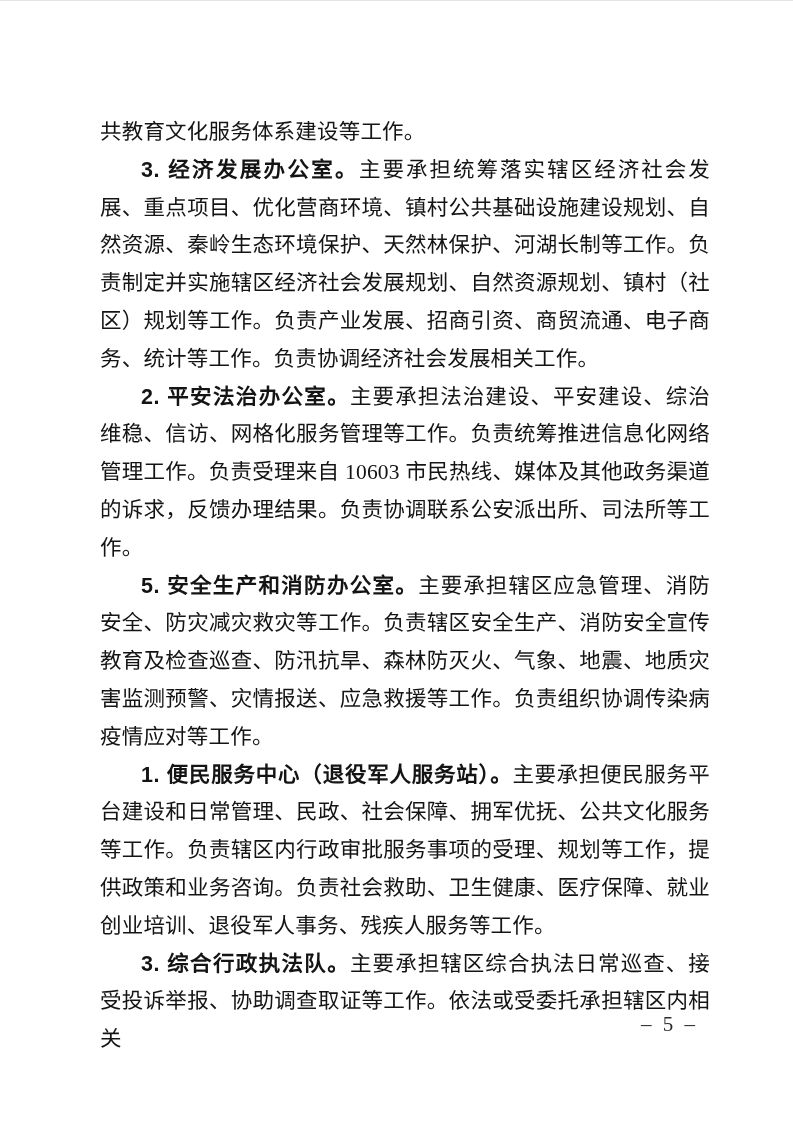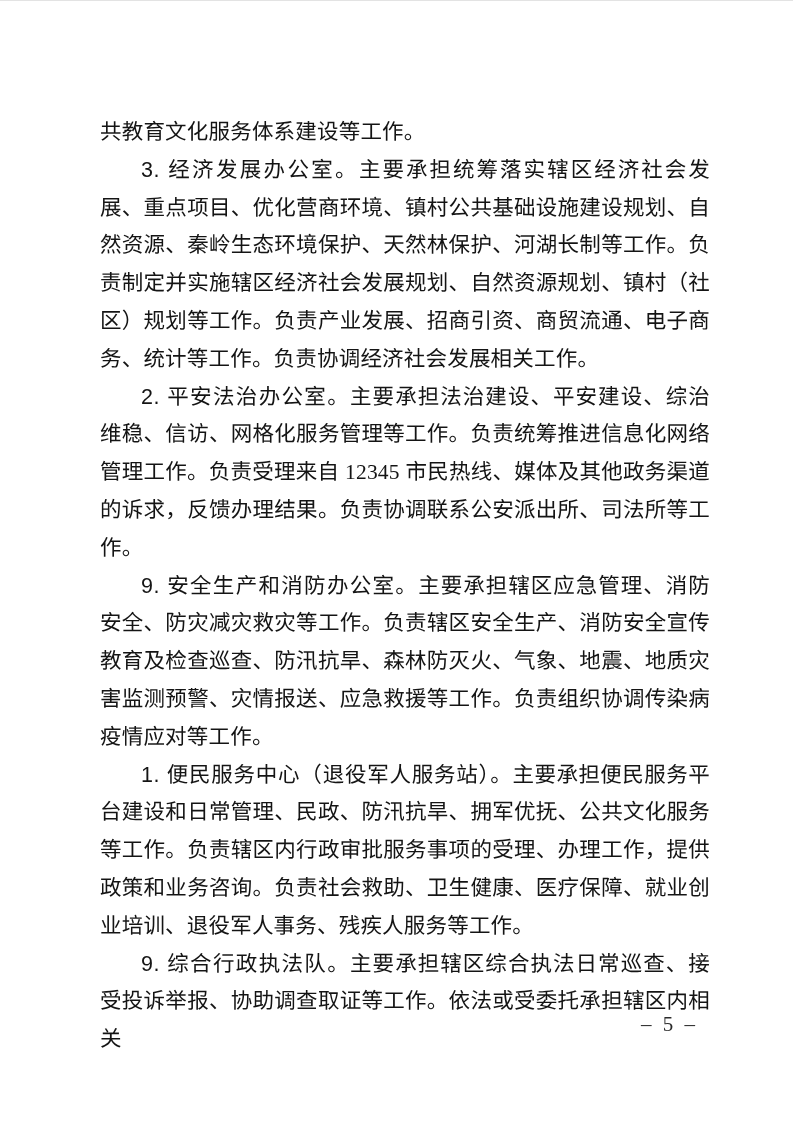--- a/index.html
+++ b/index.html
@@ -30,21 +30,21 @@
   }
   .para {
     margin: 0;
     padding: 0;
   }
   .para.indent {
     text-indent: 41px;
   }
   .para .heading {
     font-family: "Liberation Sans", "DejaVu Sans", sans-serif;
-    font-weight: 400;
+    font-weight: 700;
     letter-spacing: 0.5px;
   }
   .para .body-text {
     letter-spacing: 0.2px;
   }
   .page-number {
     position: absolute;
     top: 1010px;
     right: 95px;
     font-size: 21px;
@@ -59,25 +59,25 @@
 <body>
 
 <div class="page">
 
   <div class="text-block">
 
     <p class="para"><span class="body-text">共教育文化服务体系建设等工作。</span></p>
 
     <p class="para indent"><b class="heading">3. 经济发展办公室。</b><span class="body-text">主要承担统筹落实辖区经济社会发展、重点项目、优化营商环境、镇村公共基础设施建设规划、自然资源、秦岭生态环境保护、天然林保护、河湖长制等工作。负责制定并实施辖区经济社会发展规划、自然资源规划、镇村（社区）规划等工作。负责产业发展、招商引资、商贸流通、电子商务、统计等工作。负责协调经济社会发展相关工作。</span></p>
 
-    <p class="para indent"><b class="heading">2. 平安法治办公室。</b><span class="body-text">主要承担法治建设、平安建设、综治维稳、信访、网格化服务管理等工作。负责统筹推进信息化网络管理工作。负责受理来自 12345 市民热线、媒体及其他政务渠道的诉求，反馈办理结果。负责协调联系公安派出所、司法所等工作。</span></p>
+    <p class="para indent"><b class="heading">2. 平安法治办公室。</b><span class="body-text">主要承担法治建设、平安建设、综治维稳、信访、网格化服务管理等工作。负责统筹推进信息化网络管理工作。负责受理来自 10603 市民热线、媒体及其他政务渠道的诉求，反馈办理结果。负责协调联系公安派出所、司法所等工作。</span></p>
 
-    <p class="para indent"><b class="heading">9. 安全生产和消防办公室。</b><span class="body-text">主要承担辖区应急管理、消防安全、防灾减灾救灾等工作。负责辖区安全生产、消防安全宣传教育及检查巡查、防汛抗旱、森林防灭火、气象、地震、地质灾害监测预警、灾情报送、应急救援等工作。负责组织协调传染病疫情应对等工作。</span></p>
+    <p class="para indent"><b class="heading">5. 安全生产和消防办公室。</b><span class="body-text">主要承担辖区应急管理、消防安全、防灾减灾救灾等工作。负责辖区安全生产、消防安全宣传教育及检查巡查、防汛抗旱、森林防灭火、气象、地震、地质灾害监测预警、灾情报送、应急救援等工作。负责组织协调传染病疫情应对等工作。</span></p>
 
-    <p class="para indent"><b class="heading">1. 便民服务中心（退役军人服务站）。</b><span class="body-text">主要承担便民服务平台建设和日常管理、民政、防汛抗旱、拥军优抚、公共文化服务等工作。负责辖区内行政审批服务事项的受理、办理工作，提供政策和业务咨询。负责社会救助、卫生健康、医疗保障、就业创业培训、退役军人事务、残疾人服务等工作。</span></p>
+    <p class="para indent"><b class="heading">1. 便民服务中心（退役军人服务站）。</b><span class="body-text">主要承担便民服务平台建设和日常管理、民政、社会保障、拥军优抚、公共文化服务等工作。负责辖区内行政审批服务事项的受理、规划等工作，提供政策和业务咨询。负责社会救助、卫生健康、医疗保障、就业创业培训、退役军人事务、残疾人服务等工作。</span></p>
 
-    <p class="para indent"><b class="heading">9. 综合行政执法队。</b><span class="body-text">主要承担辖区综合执法日常巡查、接受投诉举报、协助调查取证等工作。依法或受委托承担辖区内相关</span></p>
+    <p class="para indent"><b class="heading">3. 综合行政执法队。</b><span class="body-text">主要承担辖区综合执法日常巡查、接受投诉举报、协助调查取证等工作。依法或受委托承担辖区内相关</span></p>
 
   </div>
 
   <div class="page-number">– 5 –</div>
 
 </div>
 
 </body></html>

